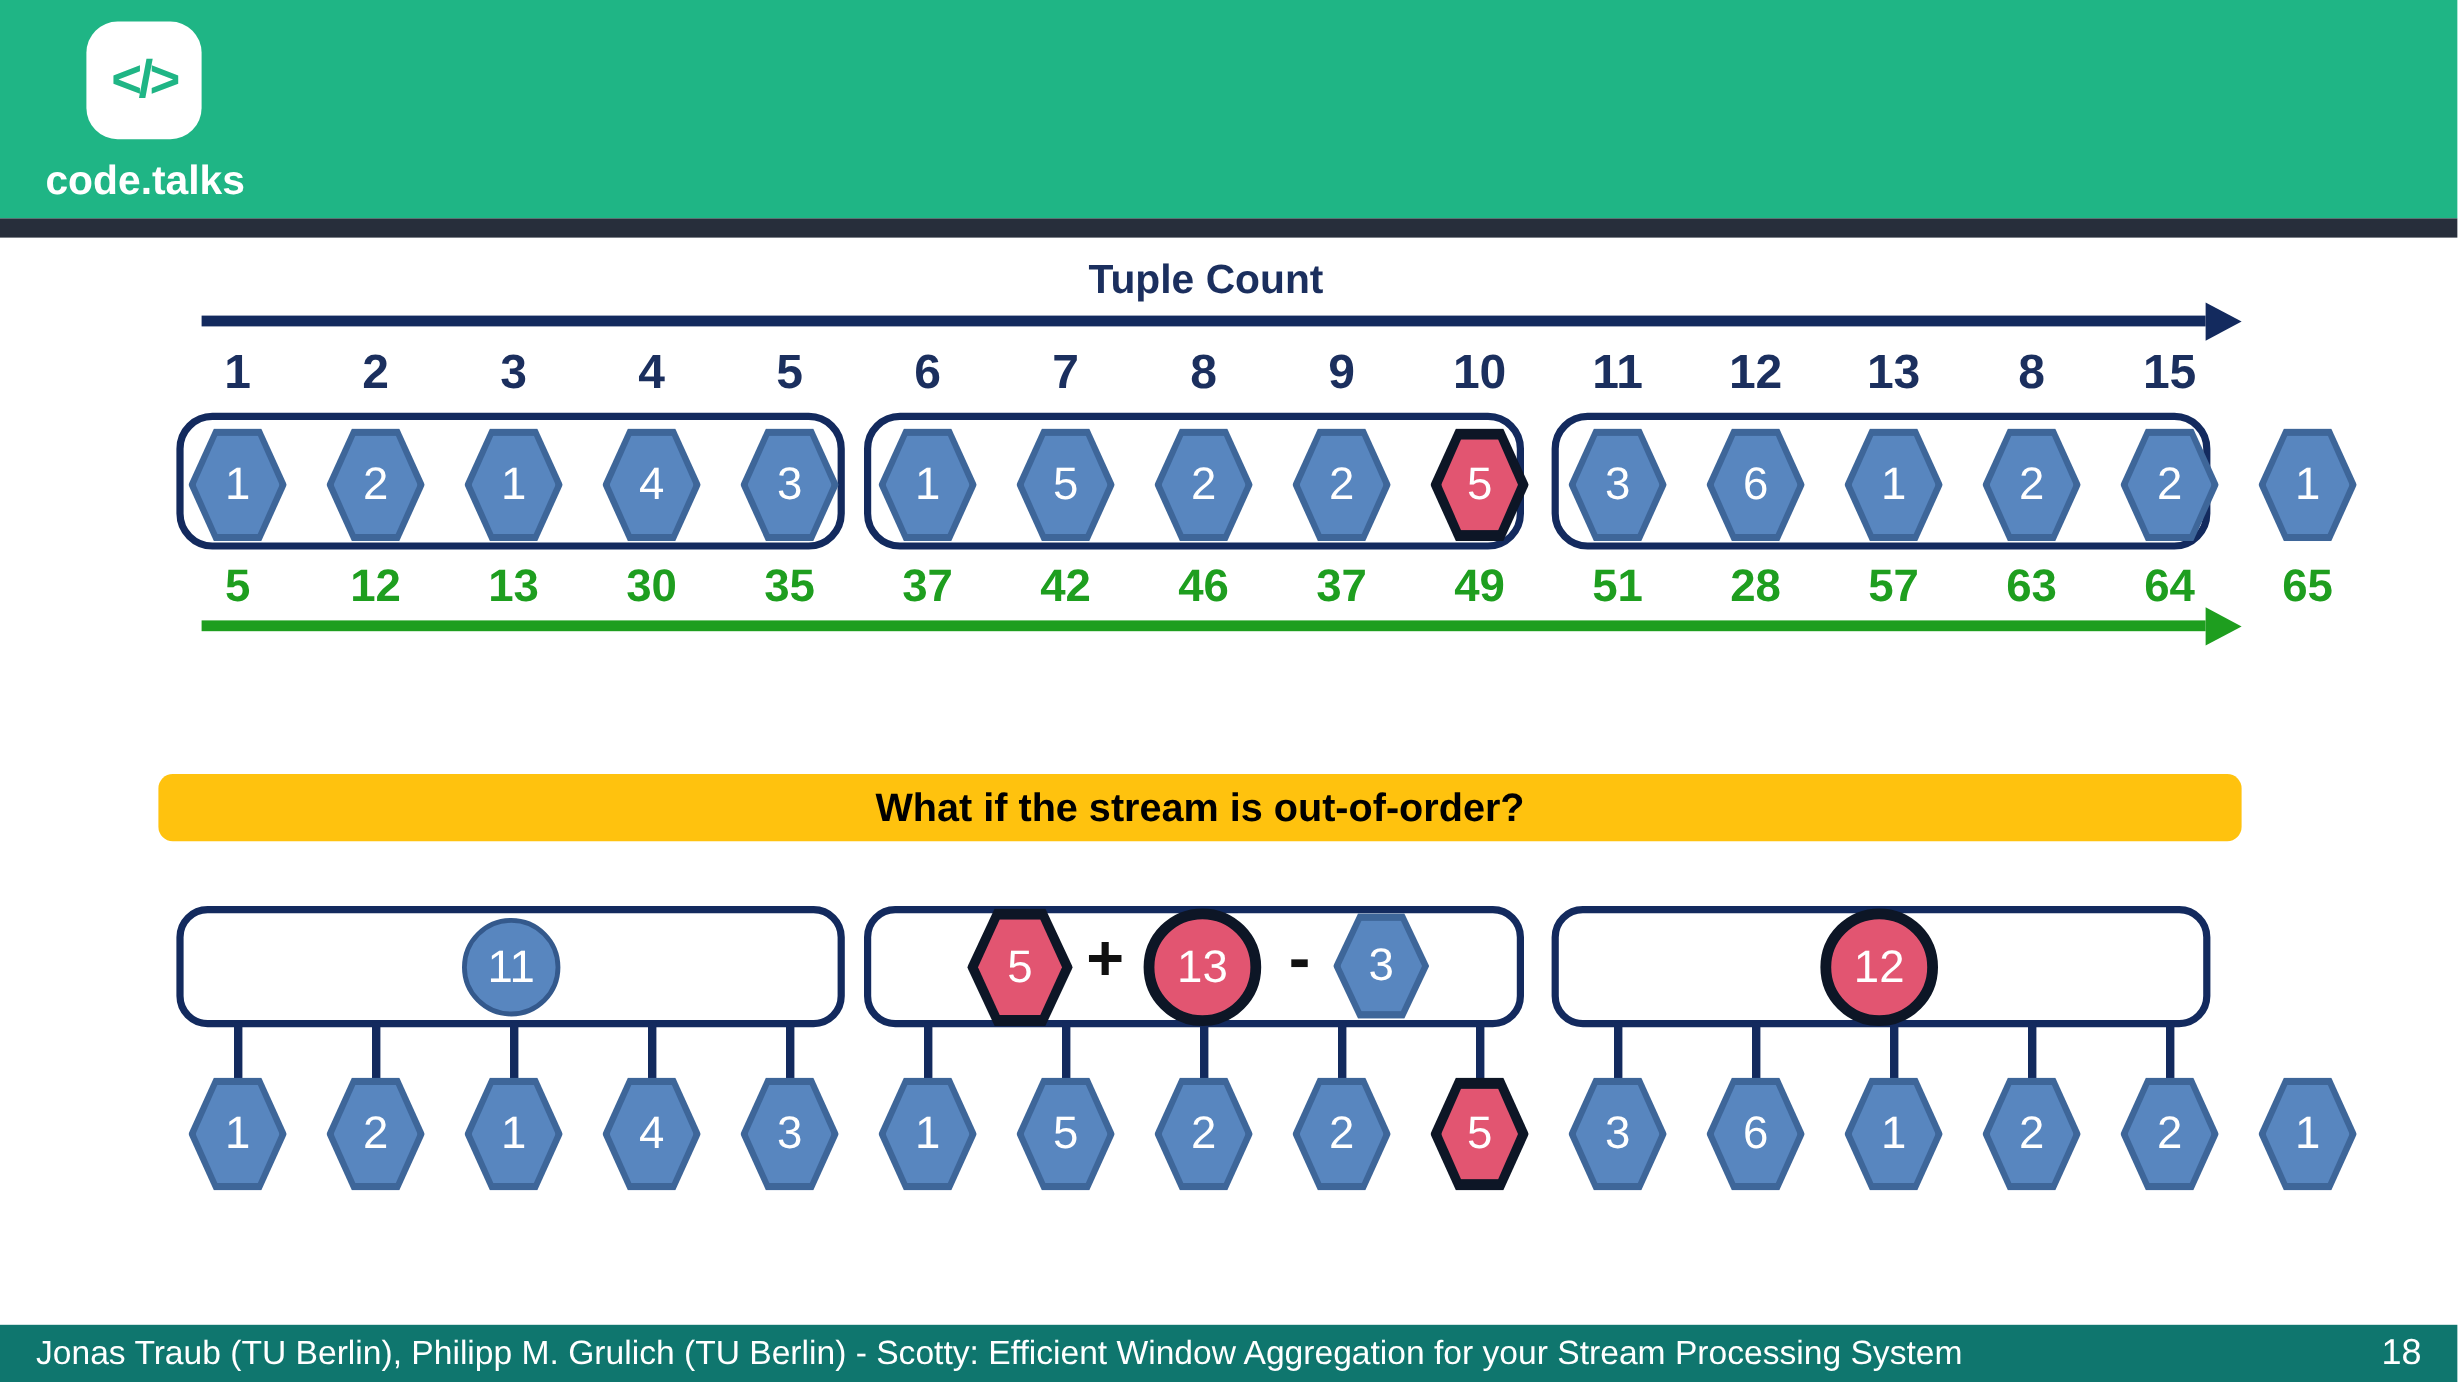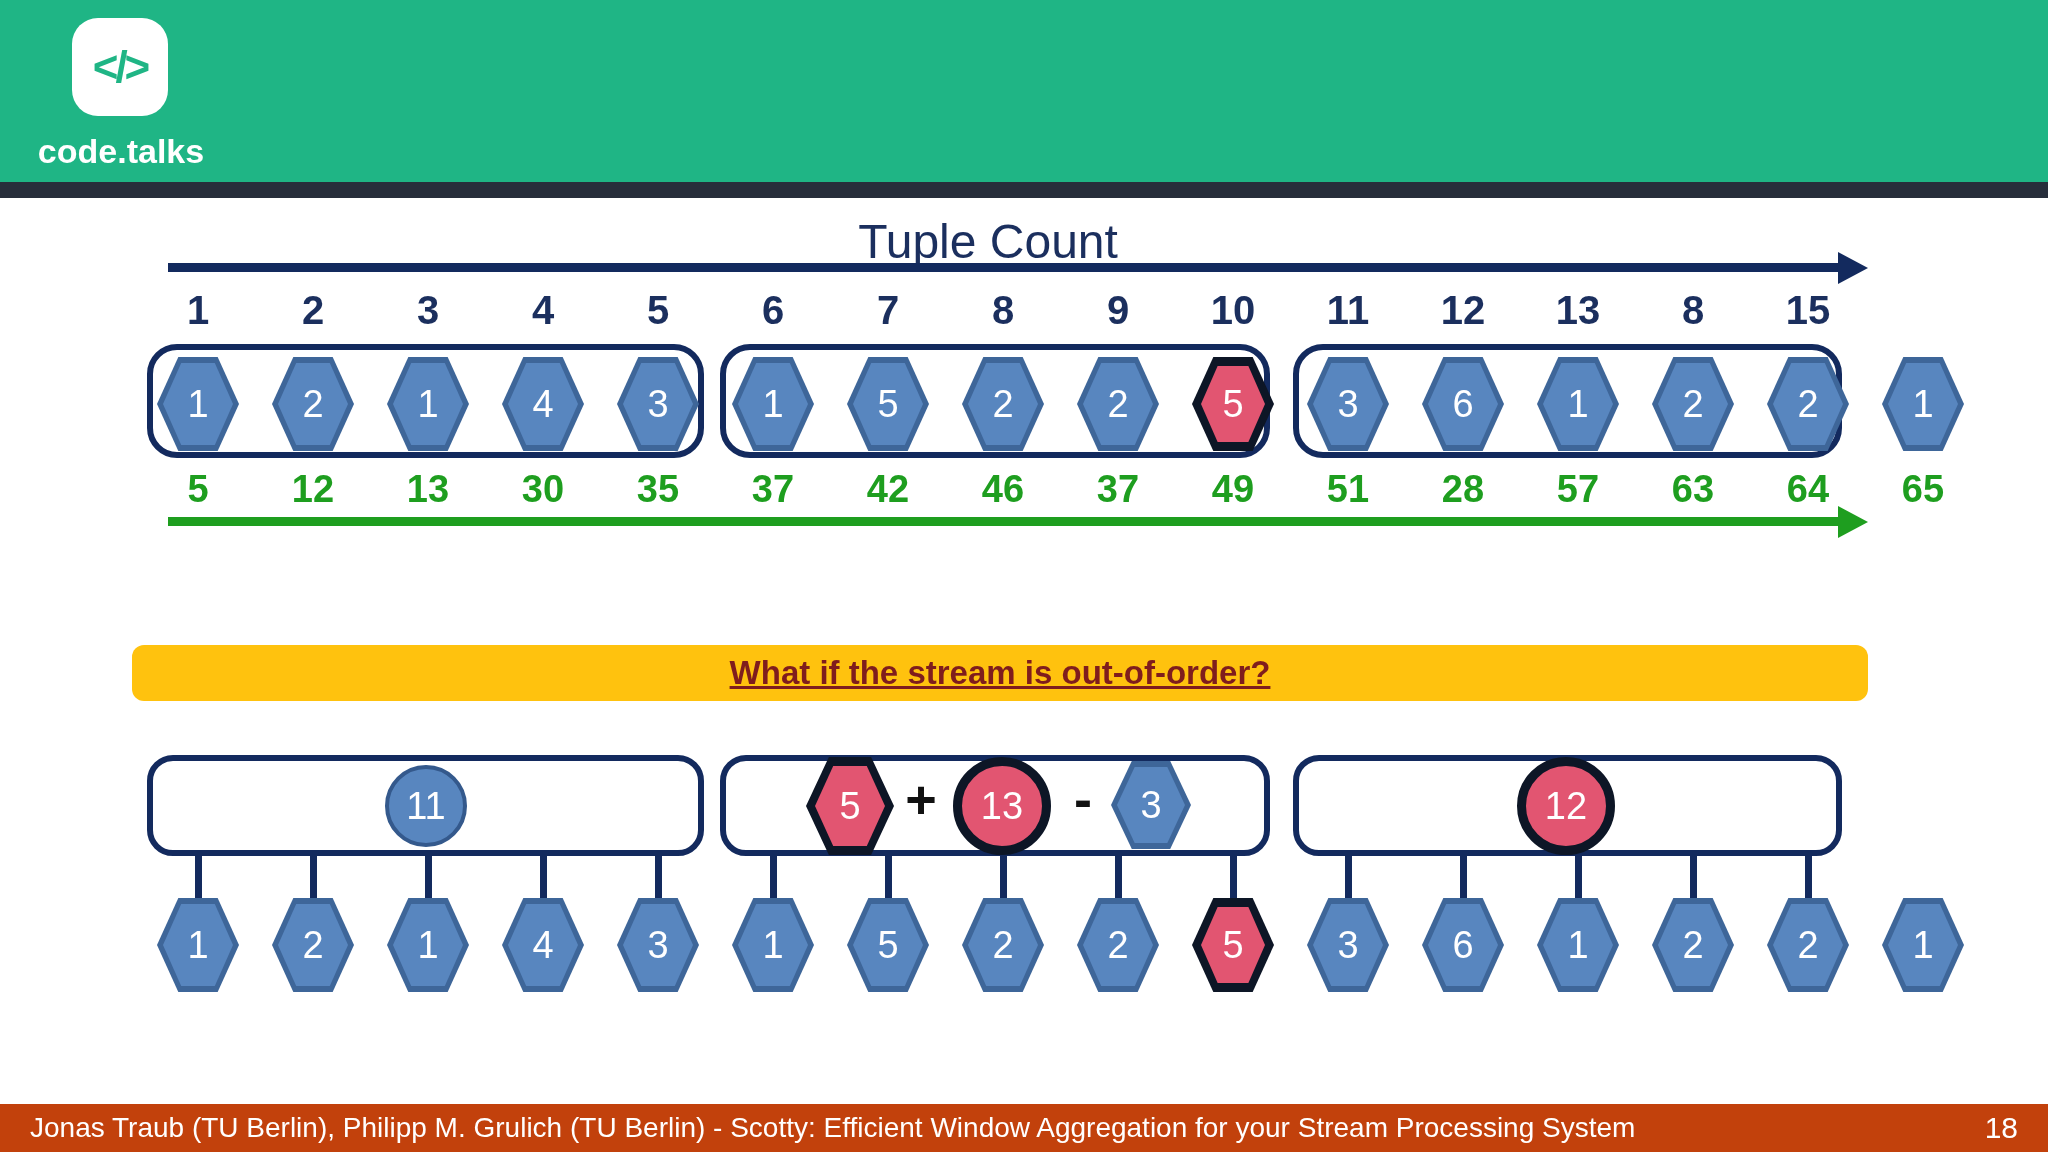--- a/index.html
+++ b/index.html
@@ -8,21 +8,21 @@
 
   
   .header{position:absolute;left:0;top:0;width:2048px;height:182px;background:#1FB585;}
   .strip{position:absolute;left:0;top:182px;width:2048px;height:16px;background:#272E3B;}
   .logo-card{position:absolute;left:72px;top:18px;width:96px;height:98px;background:#fff;border-radius:26px;display:flex;align-items:center;justify-content:center;}
   .logo-glyph{color:#1FB585;font-size:44px;font-weight:800;letter-spacing:-3px;}
   .brand{position:absolute;left:121px;top:132px;transform:translateX(-50%);color:#fff;font-size:34px;font-weight:700;}
   .title{position:absolute;left:1115px;top:60px;transform:translateX(-50%);color:#fff;font-size:76px;font-weight:400;white-space:nowrap;}
 
   
-  .axis-label{position:absolute;transform:translateX(-50%);font-size:48px;font-weight:400;white-space:nowrap;}
+  .axis-label{position:absolute;transform:translateX(-50%);font-size:34px;font-weight:700;white-space:nowrap;margin-left:17px;}
   .axis-label.navy{color:#1B2F5E;top:214px;left:988px;}
   .axis-label.green{color:#1E9E1F;top:540px;left:981px;}
 
   .arrow-line{position:absolute;height:9px;}
   .arrow-line.navy{left:168px;top:263px;width:1670px;background:#132A5E;}
   .arrow-line.green{left:168px;top:517px;width:1670px;background:#1E9E1F;}
   .arrow-head{position:absolute;width:0;height:0;border-top:16px solid transparent;border-bottom:16px solid transparent;}
   .arrow-head.navy{left:1838px;top:252px;border-left:30px solid #132A5E;}
   .arrow-head.green{left:1838px;top:506px;border-left:30px solid #1E9E1F;}
 
@@ -52,24 +52,24 @@
   
   .result-circle{position:absolute;border-radius:50%;display:flex;align-items:center;justify-content:center;color:#fff;font-size:38px;box-sizing:border-box;}
   .c11{left:385px;top:765px;width:82px;height:82px;background:#5886BF;border:4px solid #34598C;}
   .c13{left:953px;top:757px;width:98px;height:98px;background:#E25571;border:9px solid #0D1626;}
   .c12{left:1517px;top:757px;width:98px;height:98px;background:#E25571;border:9px solid #0D1626;}
   .hex.free{left:auto;transform:translateX(-50%);}
   .op{position:absolute;transform:translateX(-50%);top:772px;font-size:54px;font-weight:700;color:#111;line-height:1;}
 
   
   .banner{position:absolute;left:132px;top:645px;width:1736px;height:56px;background:#FFC20E;border-radius:12px;display:flex;align-items:center;justify-content:center;}
-  .banner span{font-size:33px;font-weight:700;color:#7f1d1d;text-decoration:underline;}
-
-  
-  .footer{position:absolute;left:0;top:1104px;width:2048px;height:48px;background:#c2410c;display:flex;align-items:center;justify-content:space-between;box-sizing:border-box;padding:16px 30px;color:#fff;}
+  .banner span{font-size:33px;font-weight:700;color:#000000;}
+
+  
+  .footer{position:absolute;left:0;top:1104px;width:2048px;height:48px;background:#0f766e;display:flex;align-items:center;justify-content:space-between;box-sizing:border-box;padding:16px 30px;color:#fff;}
   .footer .credit{font-size:28px;}
   .footer .page{font-size:30px;}
 </style>
 </head>
 <body>
 
 <div id="stage">
 
   <div class="header">
     <div class="logo-card">

